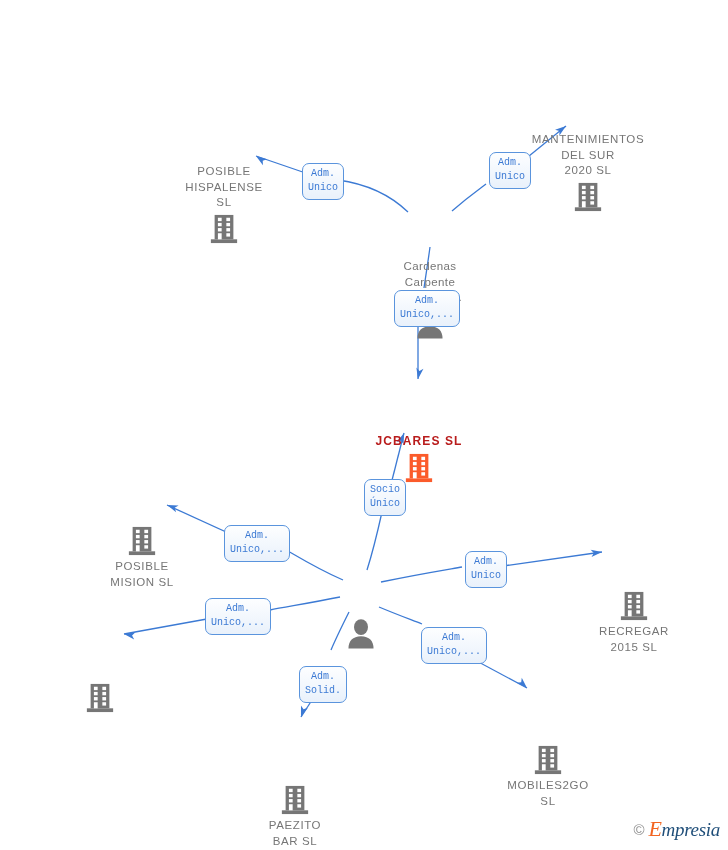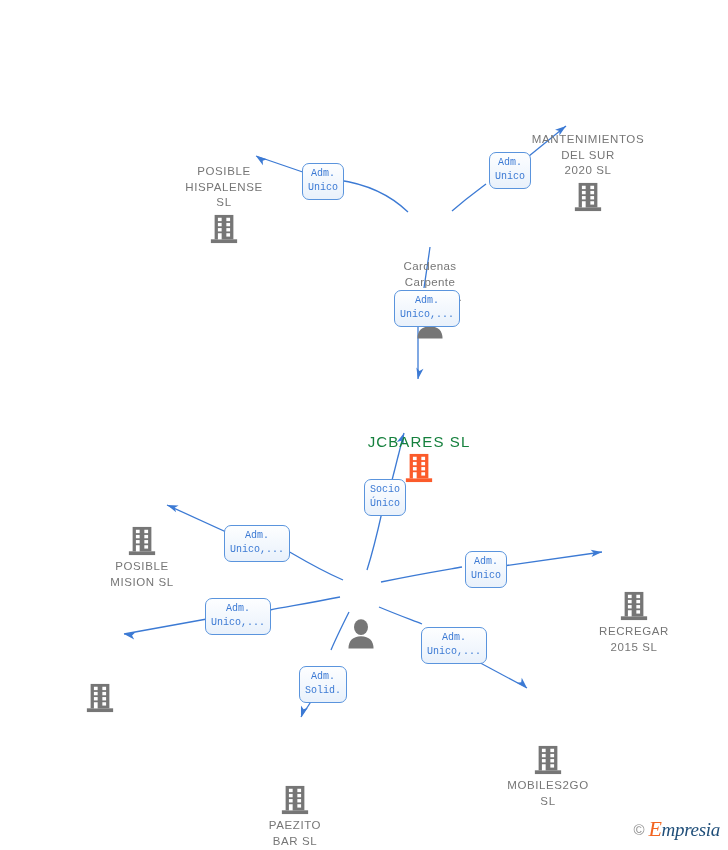--- a/index.html
+++ b/index.html
@@ -46,23 +46,24 @@
     color: #767676;
     letter-spacing: 0.4px;
     white-space: pre-line;
   }
   .node-label.company {
     letter-spacing: 0.6px;
   }
   .node.label-above .node-label { margin-bottom: 2px; }
   .node.label-below .node-label { margin-top: 2px; }
   .node.focus .node-label {
-    color: #15803d;
+    color: #b91c1c;
     letter-spacing: 1.1px;
-    font-size: 15px;
+    font-size: 12px;
+    font-weight: bold;
   }
   .edge-label {
     position: absolute;
     box-sizing: border-box;
     background: linear-gradient(to bottom, #fdfeff 0%, #f2f7fd 55%, #e9f1fb 100%);
     border: 1.3px solid #5a94dd;
     border-radius: 7px;
     color: #3c7ad4;
     font-family: Liberation Mono, monospace;
     font-size: 10px;

